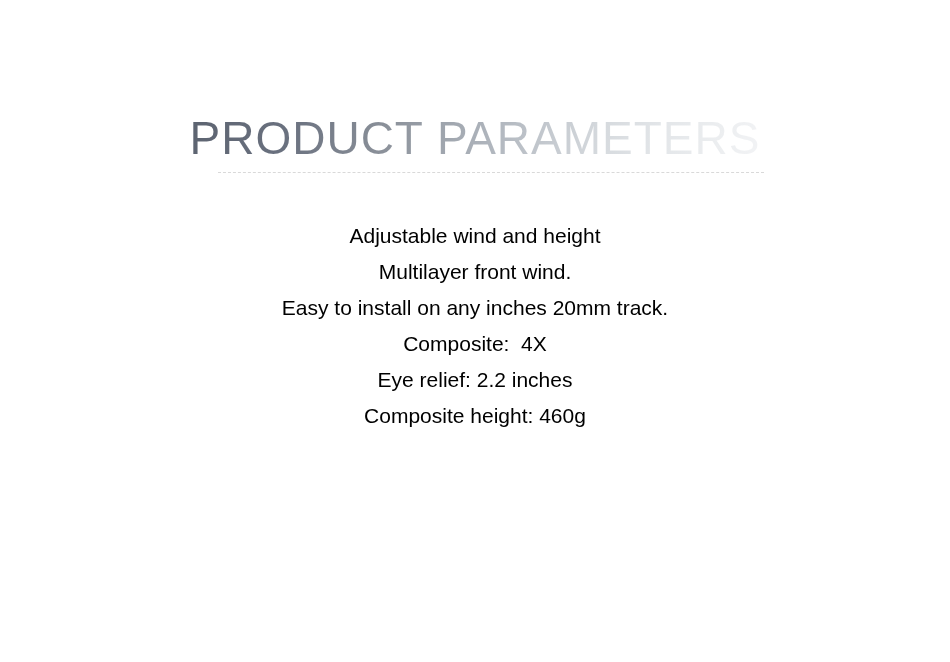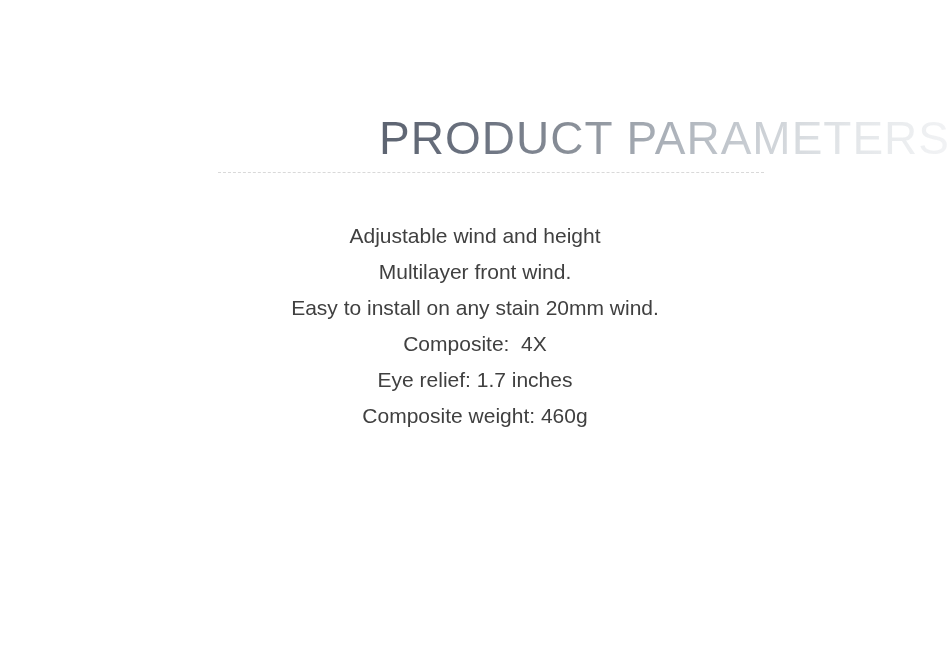--- a/index.html
+++ b/index.html
@@ -17,21 +17,21 @@
     position: relative;
     width: 950px;
     height: 662px;
     background: #ffffff;
   }
   .title-wrap {
     position: absolute;
     top: 82px;
     left: 0;
     width: 950px;
-    text-align: right;
+    text-align: center;
   }
   .title {
     display: inline-block;
     font-size: 46px;
     font-weight: 400;
     letter-spacing: 1px;
     line-height: 1.1;
     white-space: nowrap;
     background-image: linear-gradient(100deg,
         #5c6370 0%,
@@ -58,38 +58,38 @@
   }
   .specs {
     position: absolute;
     top: 218px;
     left: 0;
     width: 950px;
     text-align: center;
   }
   .spec-line {
     font-size: 21px;
-    color: #404040;
+    color: #000000;
     line-height: 36px;
     white-space: pre;
   }
 </style>
 </head>
 <body>
 
 <div class="page">
 
   <div class="title-wrap">
     <h1 class="title">PRODUCT PARAMETERS</h1>
   </div>
 
   <div class="divider"></div>
 
   <div class="specs">
     <div class="spec-line">Adjustable wind and height</div>
     <div class="spec-line">Multilayer front wind.</div>
-    <div class="spec-line">Easy to install on any stain 20mm wind.</div>
+    <div class="spec-line">Easy to install on any inches 20mm track.</div>
     <div class="spec-line">Composite:  4X</div>
-    <div class="spec-line">Eye relief: 1.7 inches</div>
-    <div class="spec-line">Composite weight: 460g</div>
+    <div class="spec-line">Eye relief: 2.2 inches</div>
+    <div class="spec-line">Composite height: 460g</div>
   </div>
 
 </div>
 
 </body></html>

